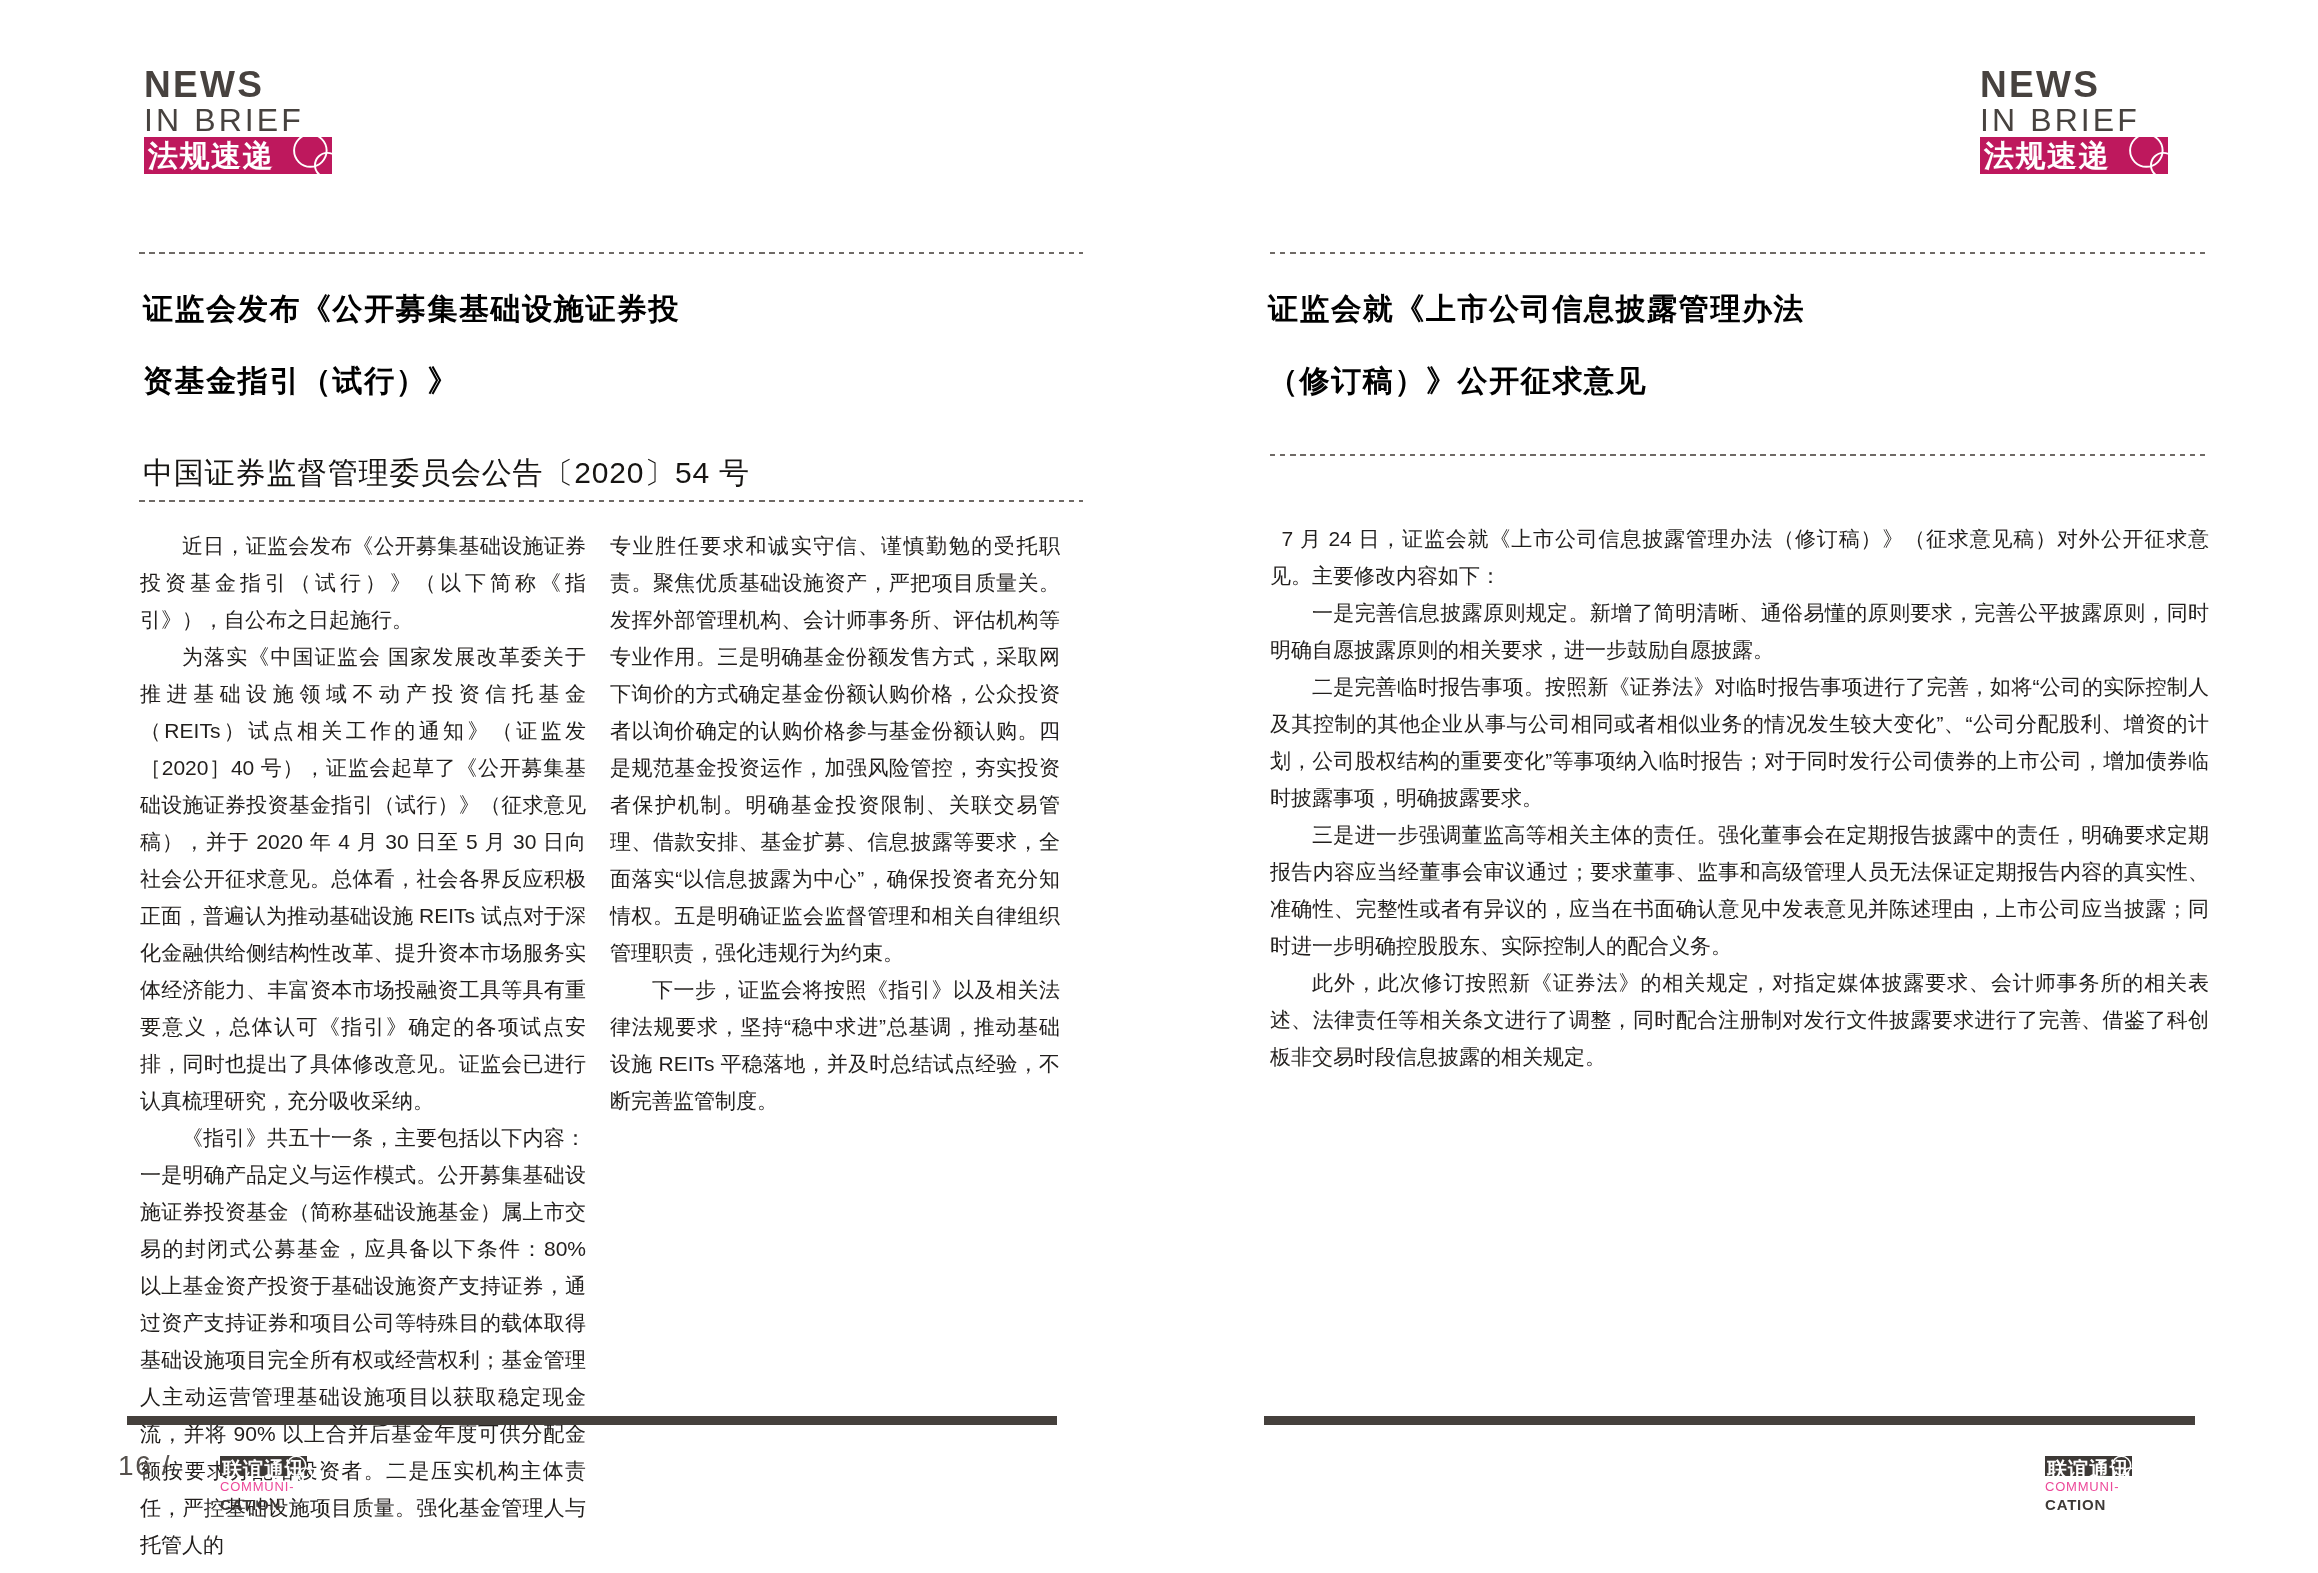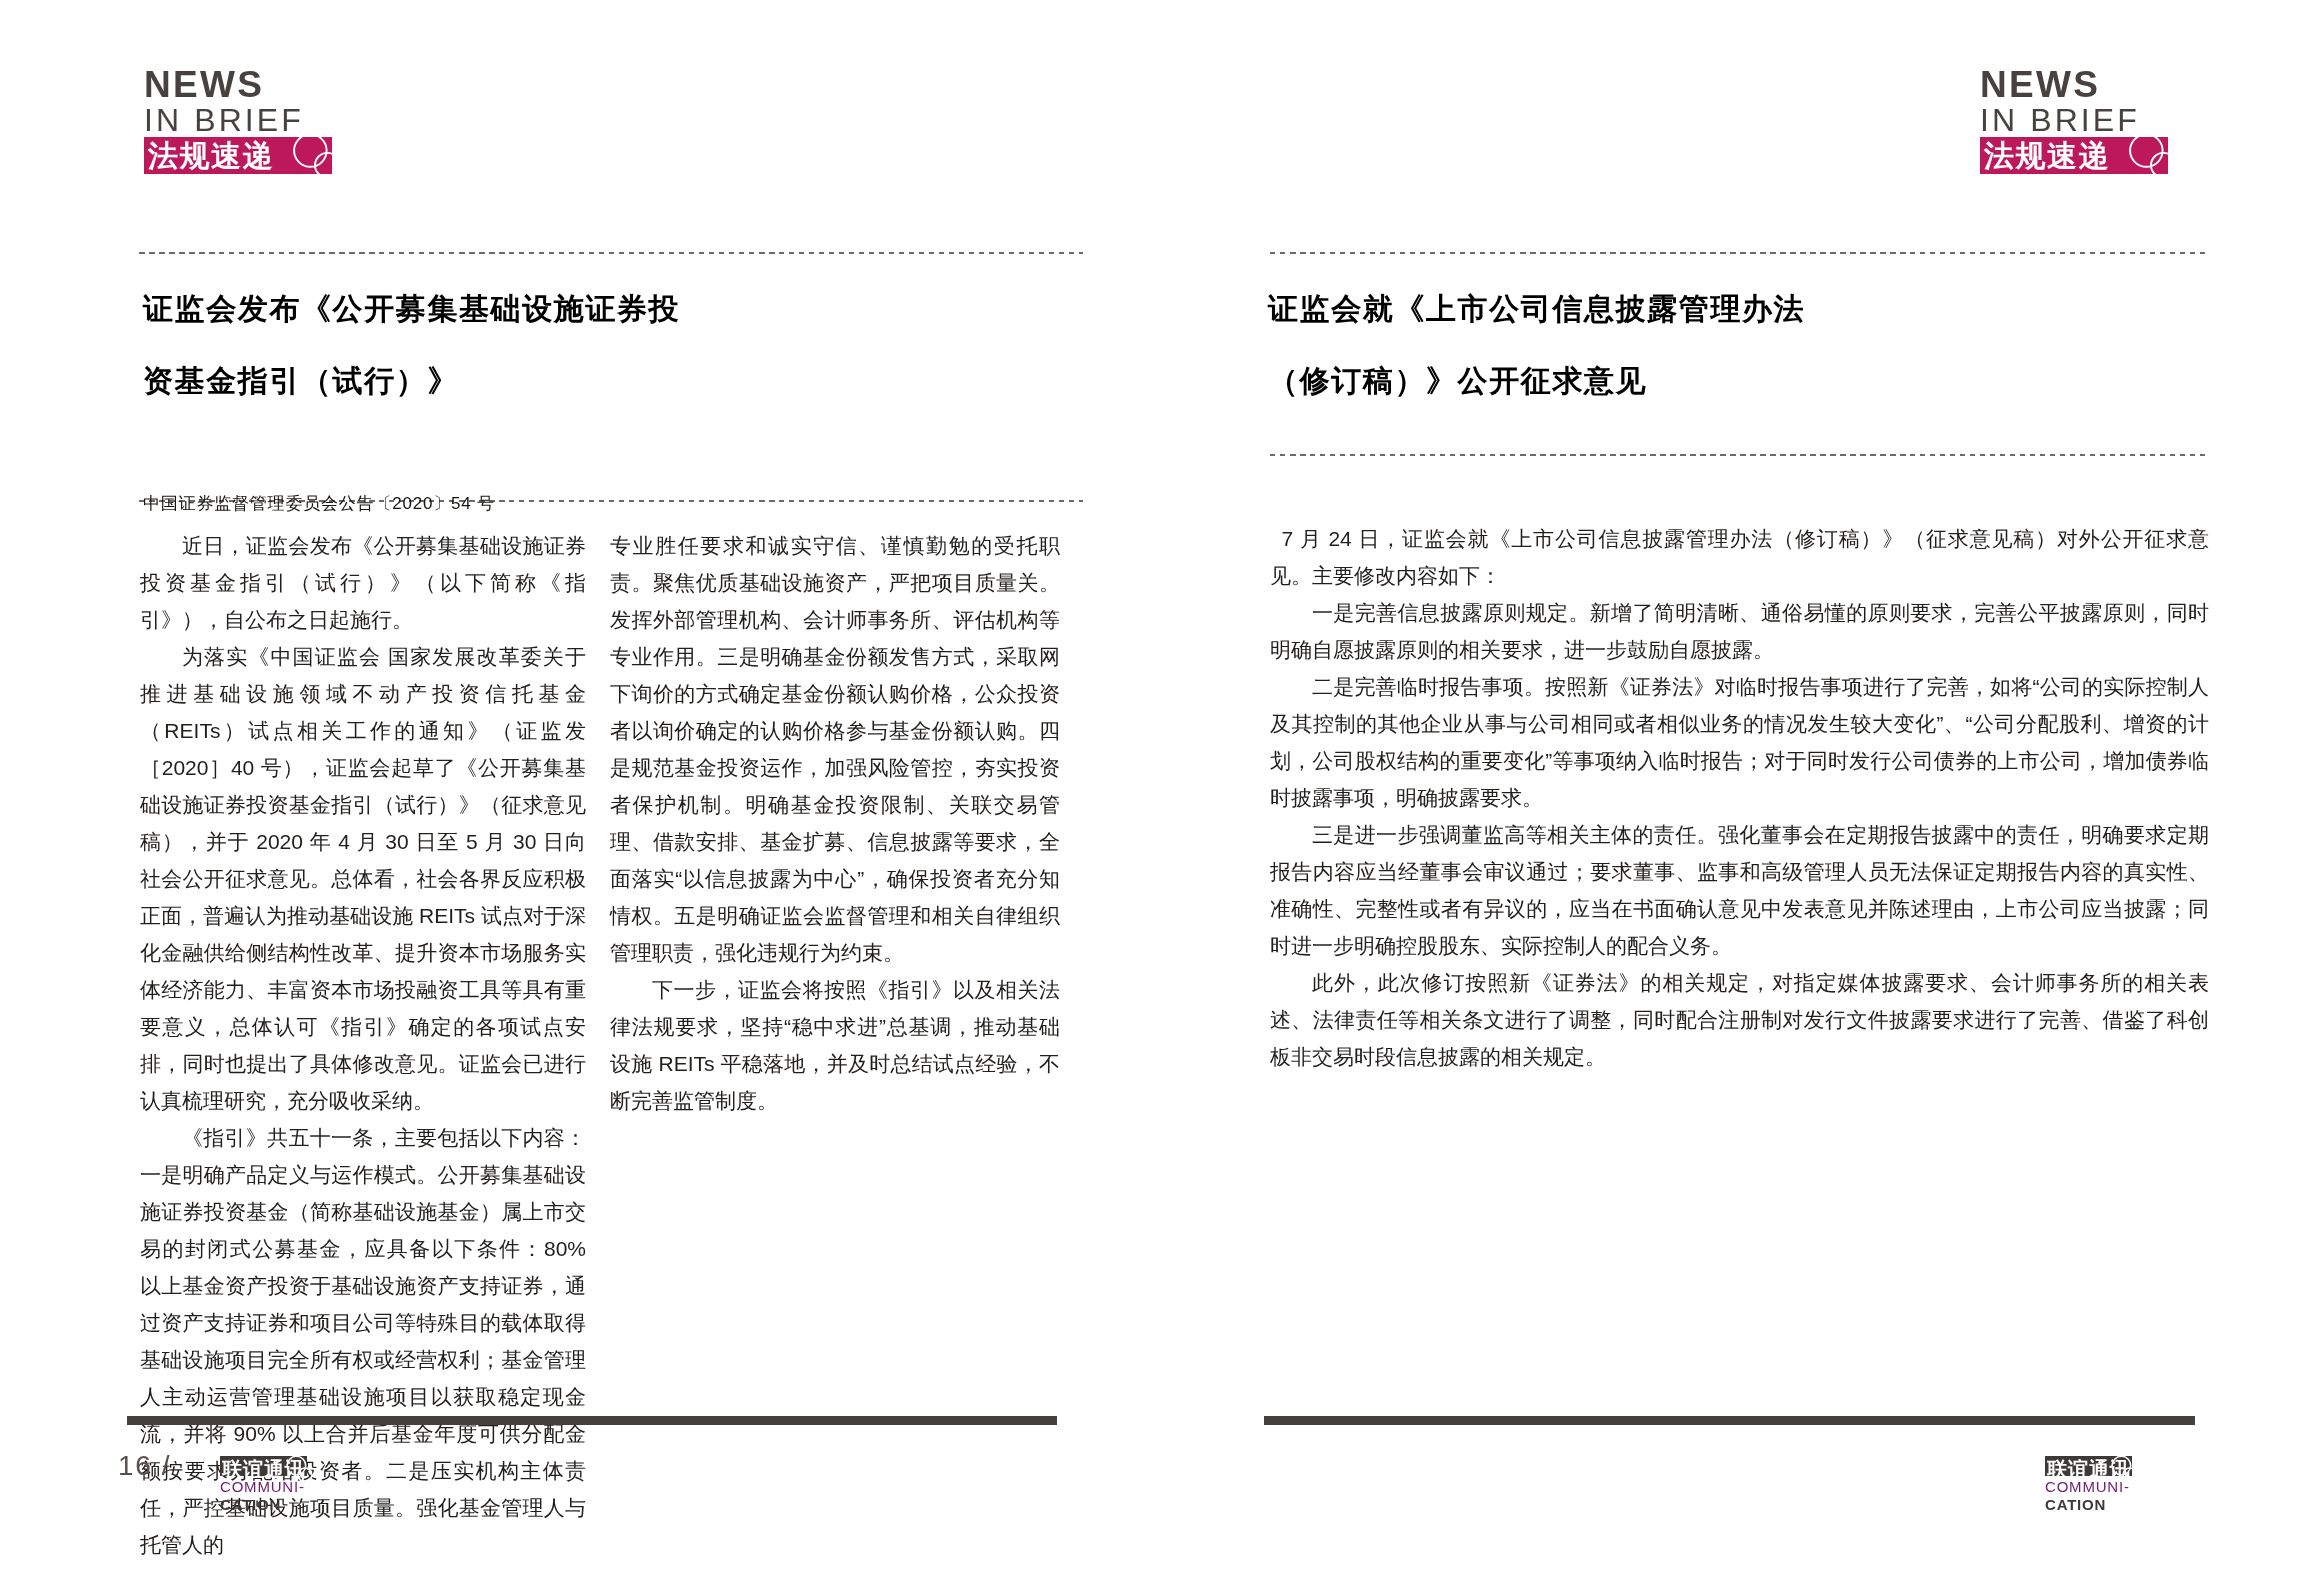--- a/index.html
+++ b/index.html
@@ -42,23 +42,22 @@
   
   .article-title{
     position:absolute;color:#000000;
     font-size:30px;font-weight:900;line-height:72px;letter-spacing:1.6px;
     white-space:nowrap;
   }
   .title-left{left:143px;top:273px;}
   .title-right{left:1268px;top:273px;}
   .subtitle{
     position:absolute;left:143px;top:453px;
-    font-size:17px;font-weight:500;color:#161412;letter-spacing:0.8px;
+    font-size:30px;font-weight:500;color:#161412;letter-spacing:0.8px;
     white-space:nowrap;
-    margin-top:39px;
   }
   
   .bodycol{position:absolute;color:#211e1c;}
   .col-l1{left:140px;top:527px;width:446px;}
   .col-l2{left:610px;top:527px;width:450px;}
   .col-r{left:1270px;top:497px;width:939px;margin-top:23px;}
   .bodycol p{
     margin:0;font-size:21px;line-height:37px;
     text-align:justify;text-justify:inter-ideograph;
   }
@@ -79,21 +78,21 @@
   .brand-left{left:220px;}
   .brand-right{left:2045px;}
   .brand-badge{
     position:relative;width:87px;height:20px;
     background:#3d3936;color:#ffffff;
     font-size:20px;font-weight:700;letter-spacing:0.8px;
     line-height:26.5px;padding-left:2.3px;box-sizing:border-box;
     white-space:nowrap;
   }
   .brand-badge .badge-circles{right:-7.8px;top:-3.1px;}
-  .brand-en1{font-size:15px;font-weight:300;letter-spacing:0.8px;color:#701a75;line-height:18.7px;margin-top:1.6px;}
+  .brand-en1{font-size:13px;font-weight:300;letter-spacing:0.8px;color:#ec4899;line-height:18.7px;margin-top:1.6px;}
   .brand-en2{font-size:15px;font-weight:800;letter-spacing:0.8px;color:#3d3936;line-height:17px;}
 </style>
 </head>
 <body>
 
 <div class="canvas">
 
   <div class="hlogo hlogo-left">
     <div class="logo-news">NEWS</div>
     <div class="logo-inbrief">IN BRIEF</div>

